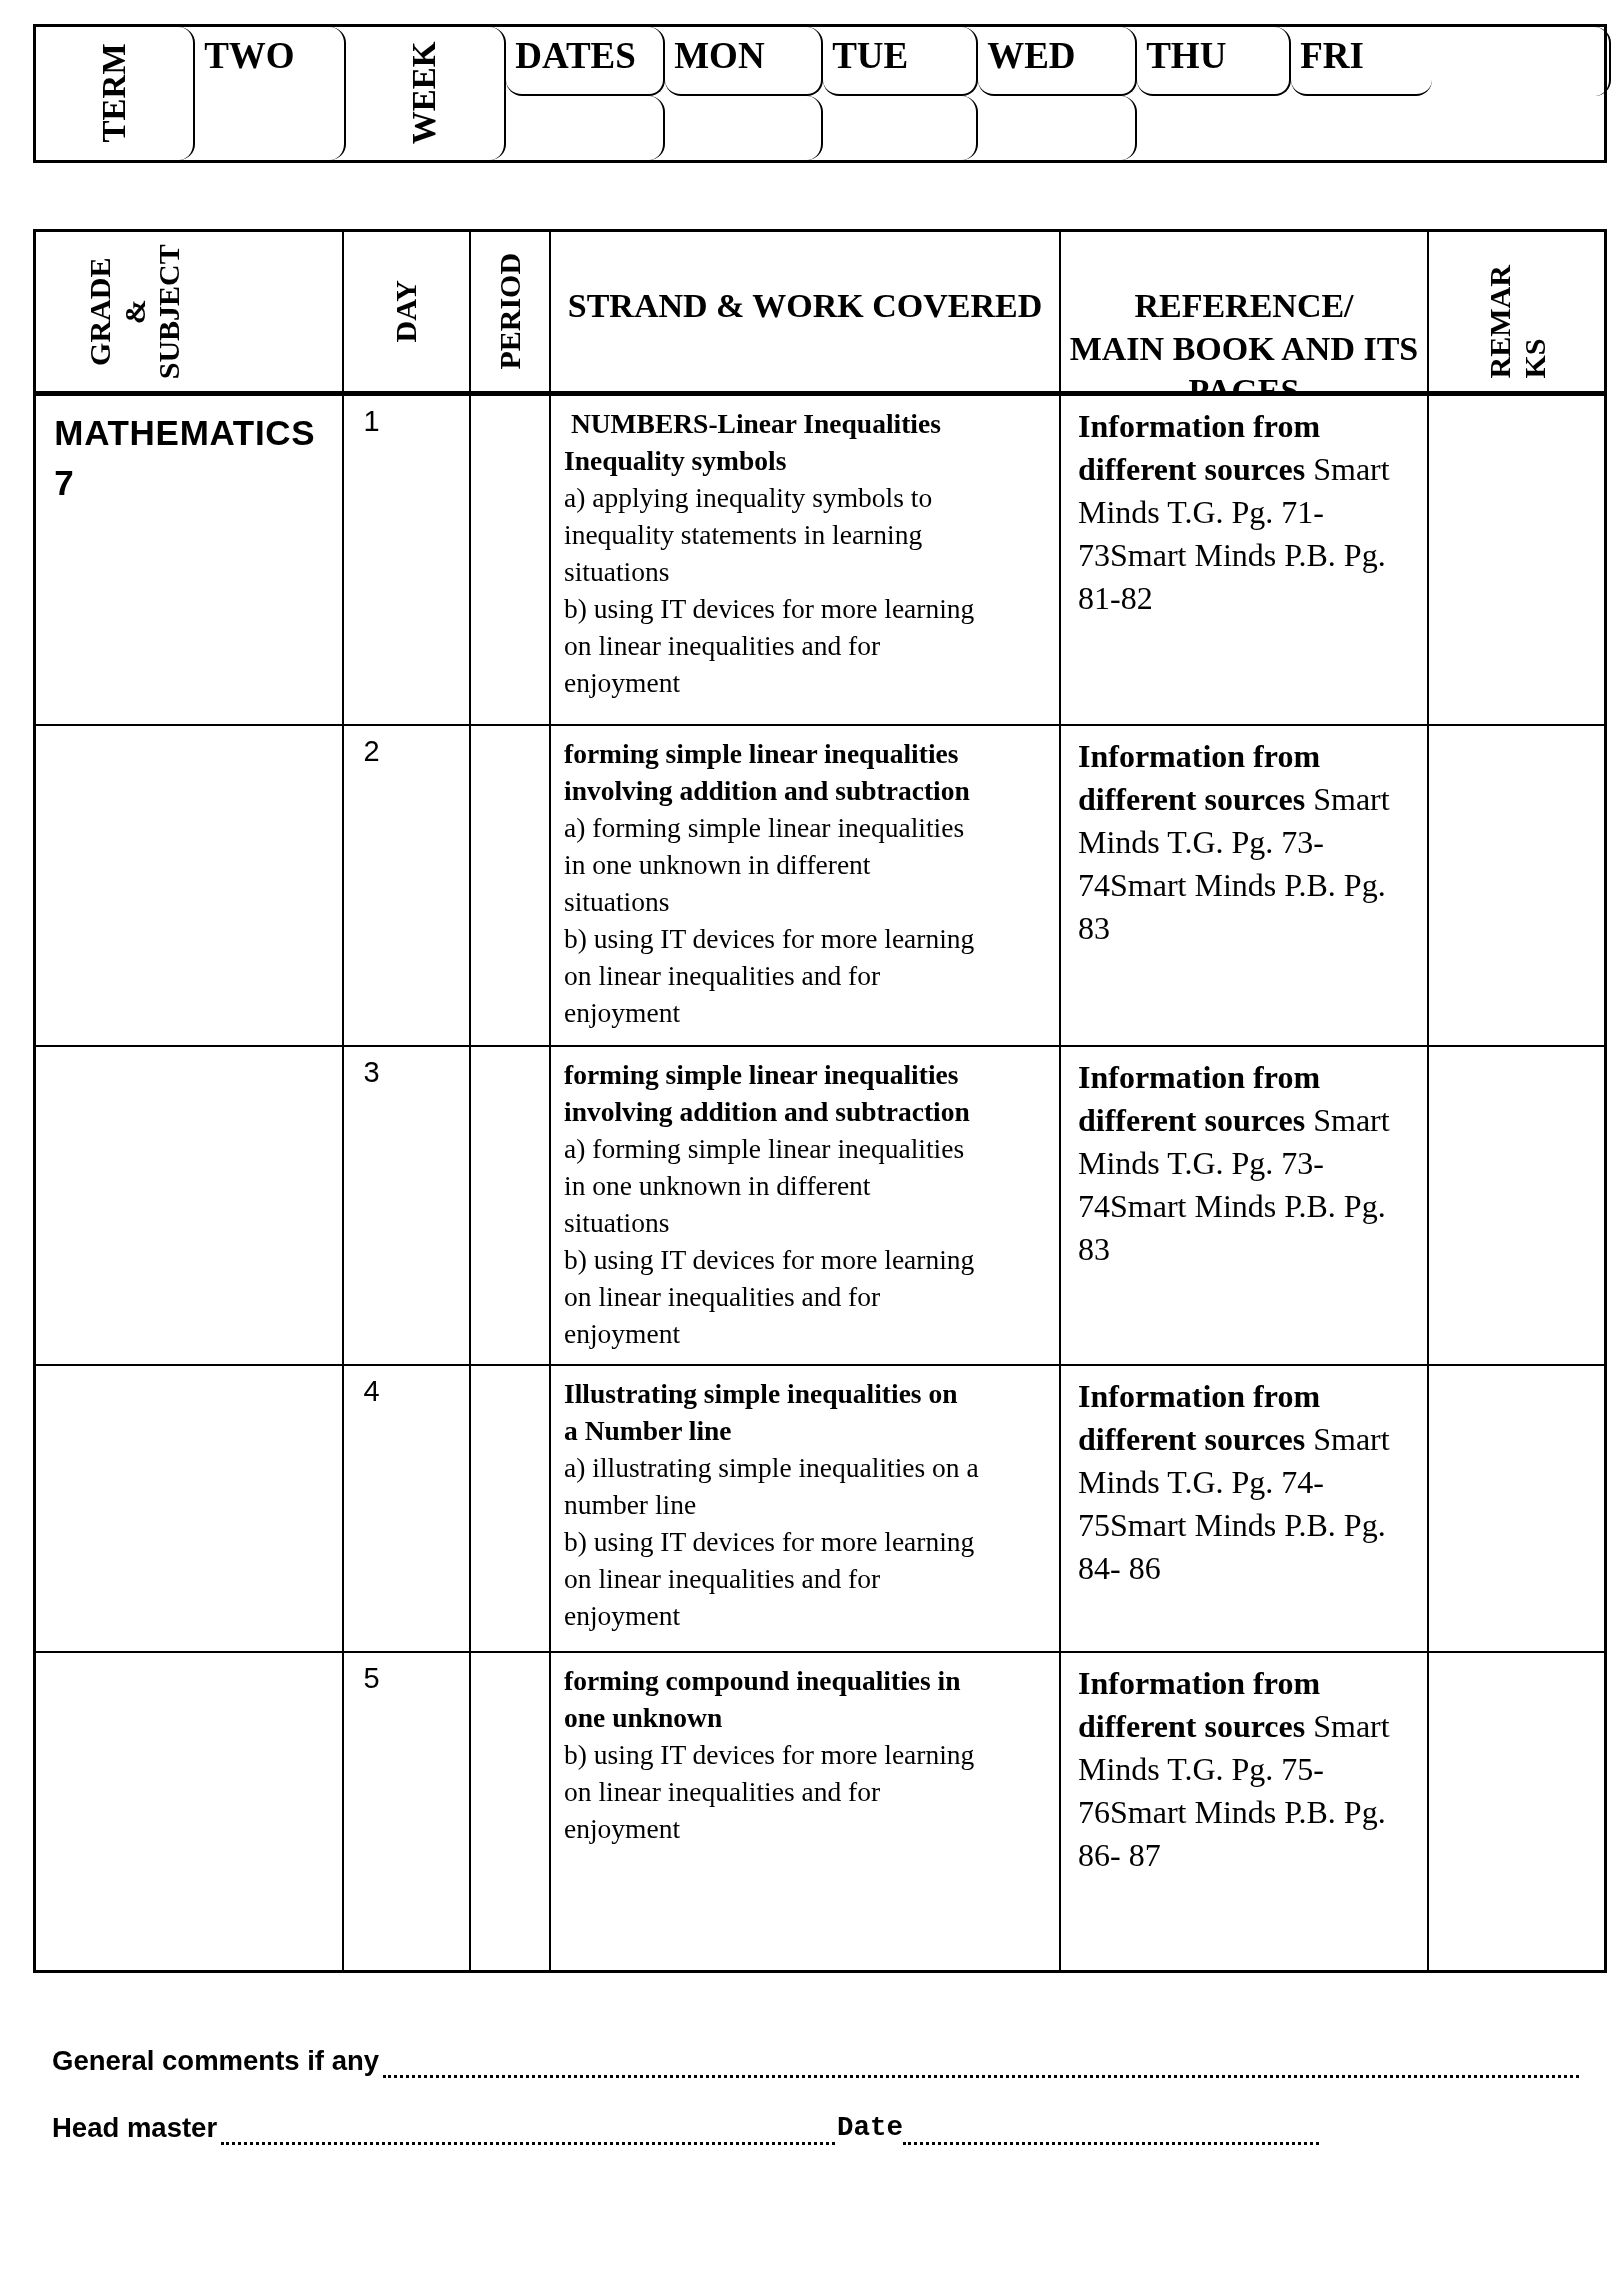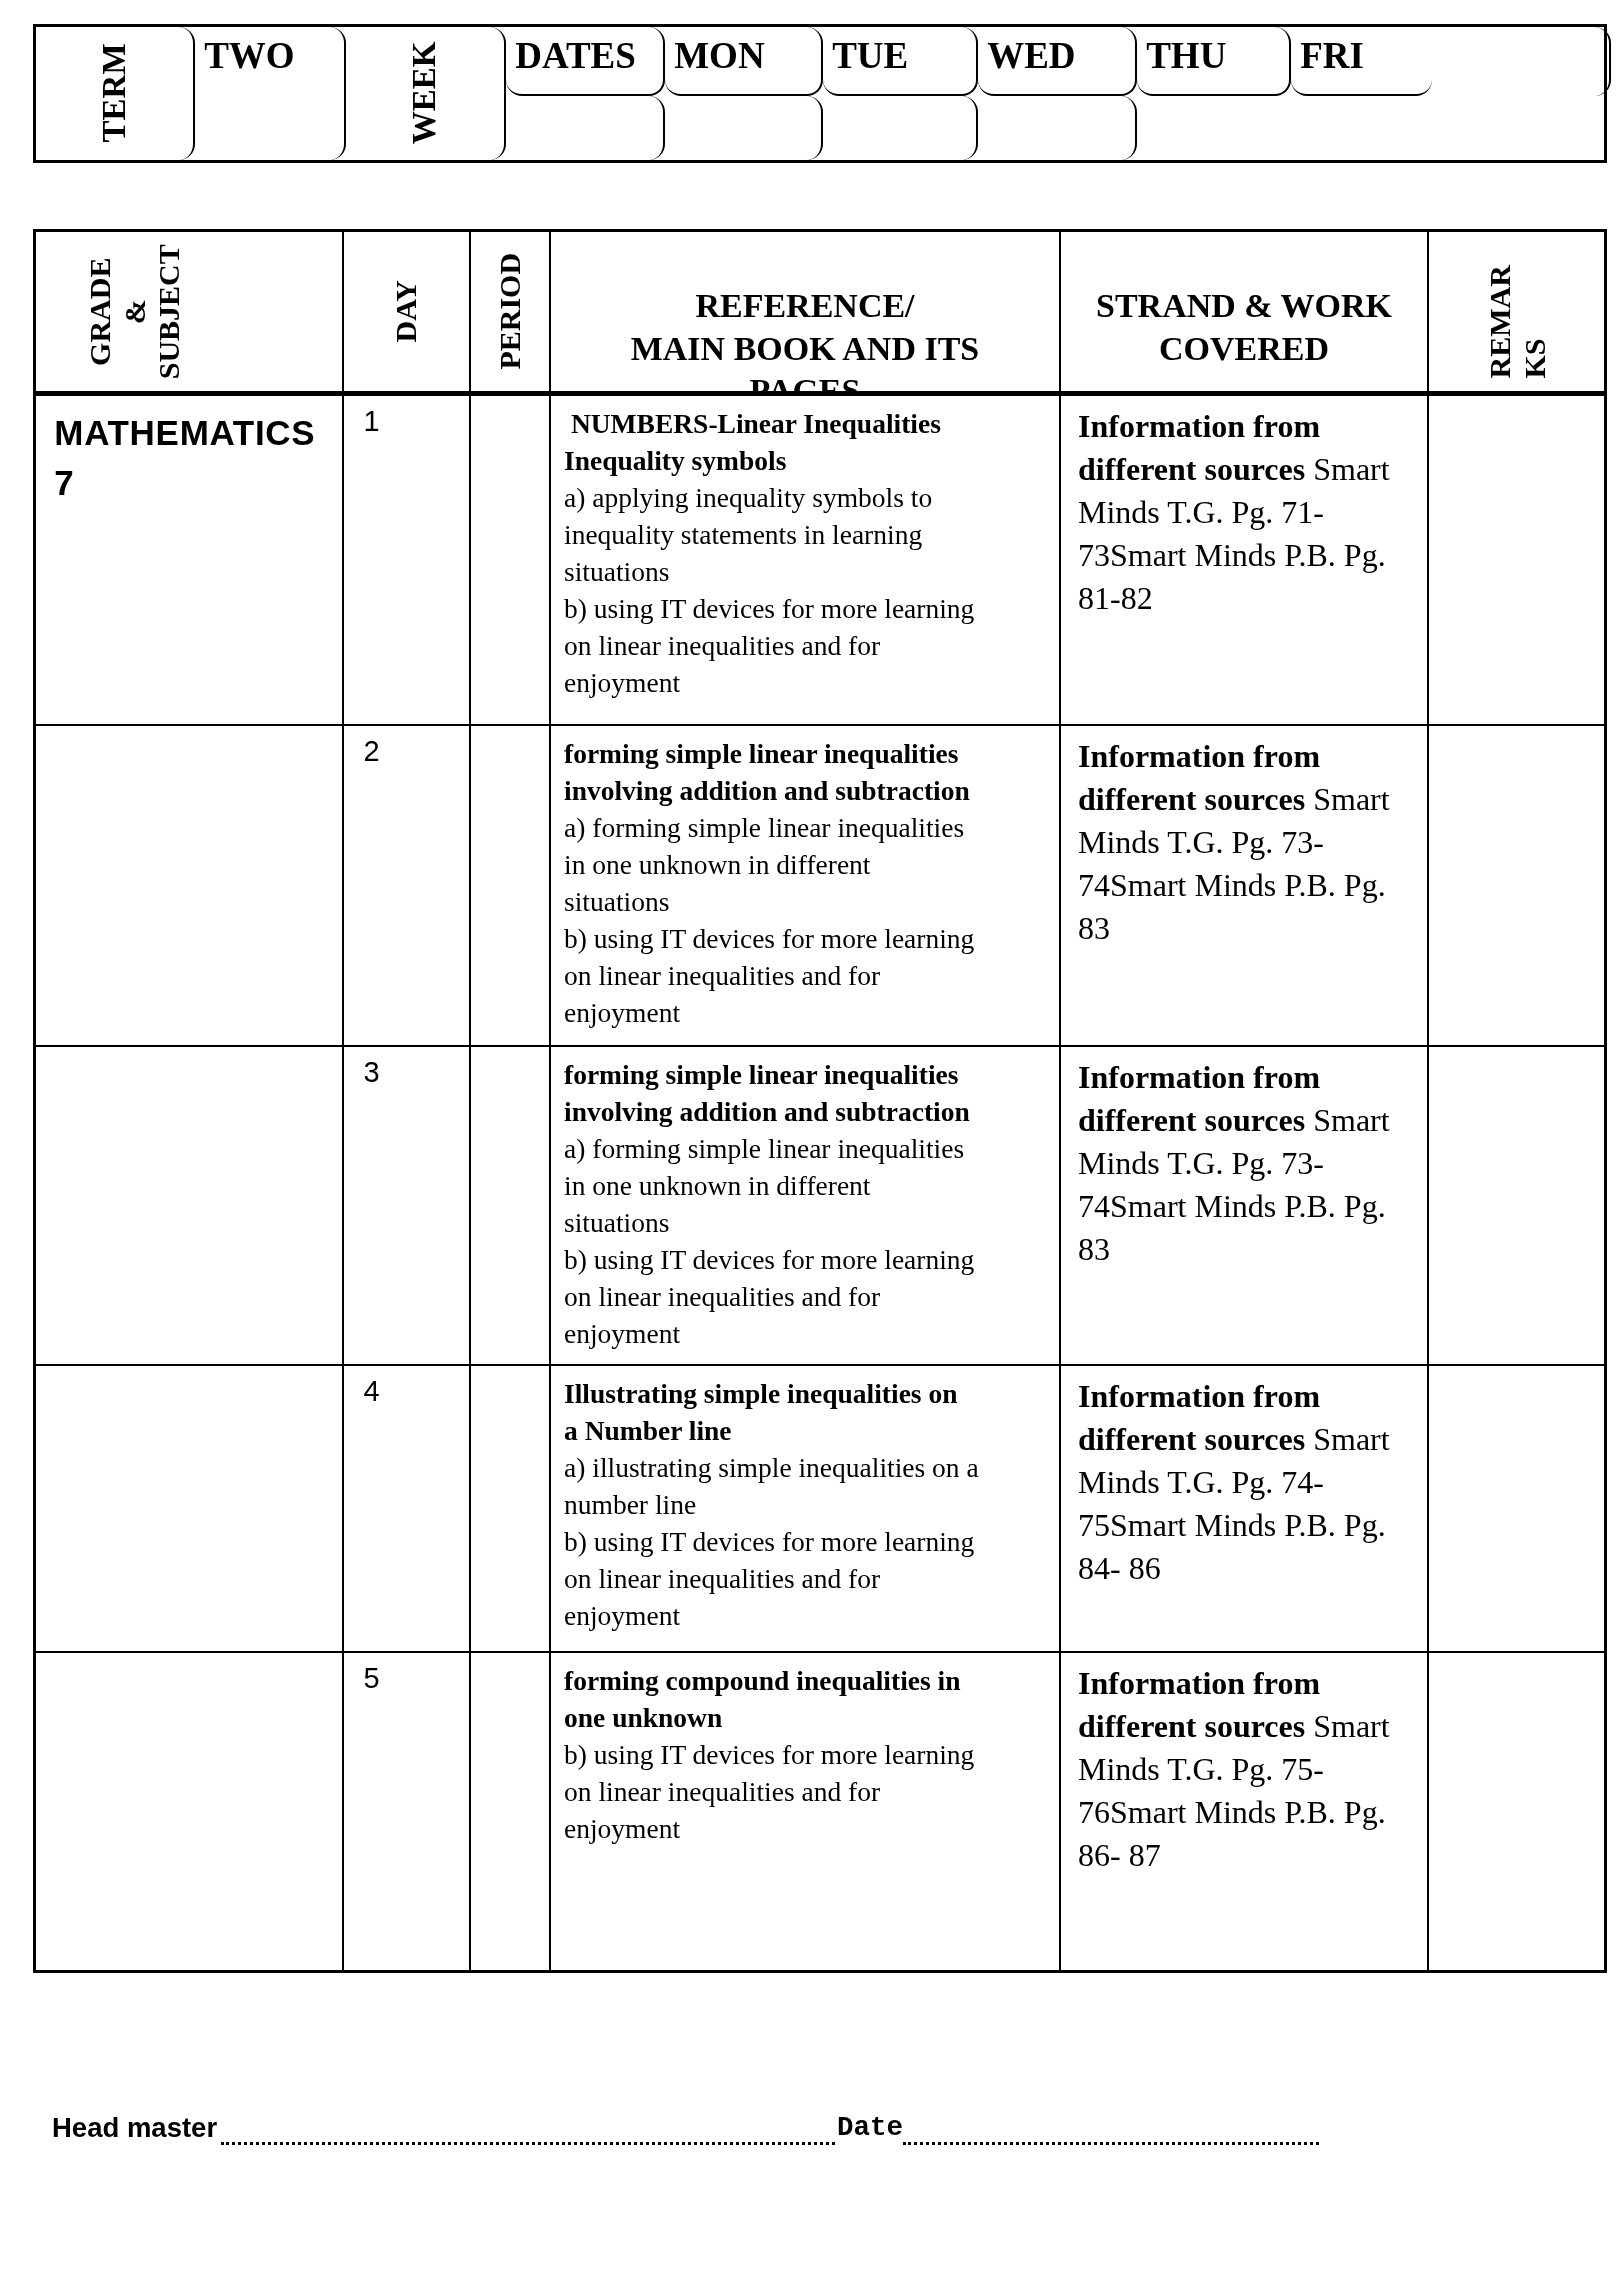--- a/index.html
+++ b/index.html
@@ -138,26 +138,26 @@
       <div class="vwrap">
           <span class="vtext mid">DAY</span>
         </div>
     </div>
     <div class="cell headrow">
       <div class="vwrap">
           <span class="vtext mid">PERIOD</span>
         </div>
     </div>
     <div class="cell headrow mt-head-center">
+      <span>STRAND &amp; WORK COVERED</span>
+    </div>
+    <div class="cell headrow mt-head-center">
       <span>REFERENCE/
 MAIN BOOK AND ITS
 PAGES</span>
-    </div>
-    <div class="cell headrow mt-head-center">
-      <span>STRAND &amp; WORK COVERED</span>
     </div>
     <div class="cell headrow lastcol">
       <div class="vwrap">
           <span class="vtext mid wrapforce">REMARKS</span>
         </div>
     </div>
 
     <div class="cell subject-cell">
       <span>MATHEMATICS 7</span>
     </div>
@@ -260,20 +260,24 @@
     <div class="cell lastrow ref-cell">
       <span class="ref-bold pre">Information from
 different sources</span><span class="pre"> Smart
 Minds T.G. Pg. 75-
 76Smart Minds P.B. Pg.
 86- 87</span>
     </div>
     <div class="cell lastrow lastcol"><span class="pre"></span></div>
   </div>
 
+  <div class="footer-row comments-row">
+    <span class="lbl">General comments if any</span>
+    <span class="leader grow after-label"></span>
+  </div>
 
   <div class="footer-row headmaster-row">
     <span class="lbl">Head master</span>
     <span class="leader fixed after-label" style="width:614px;"></span>
     <span class="lbl date-lbl">Date</span>
     <span class="leader grow"></span>
   </div>
 
 </div>
 

